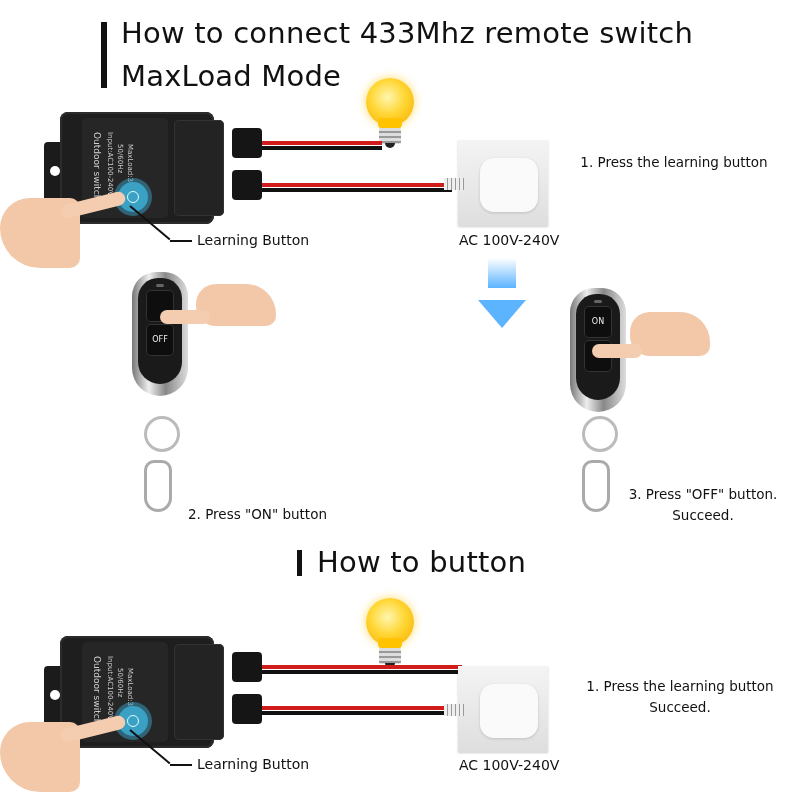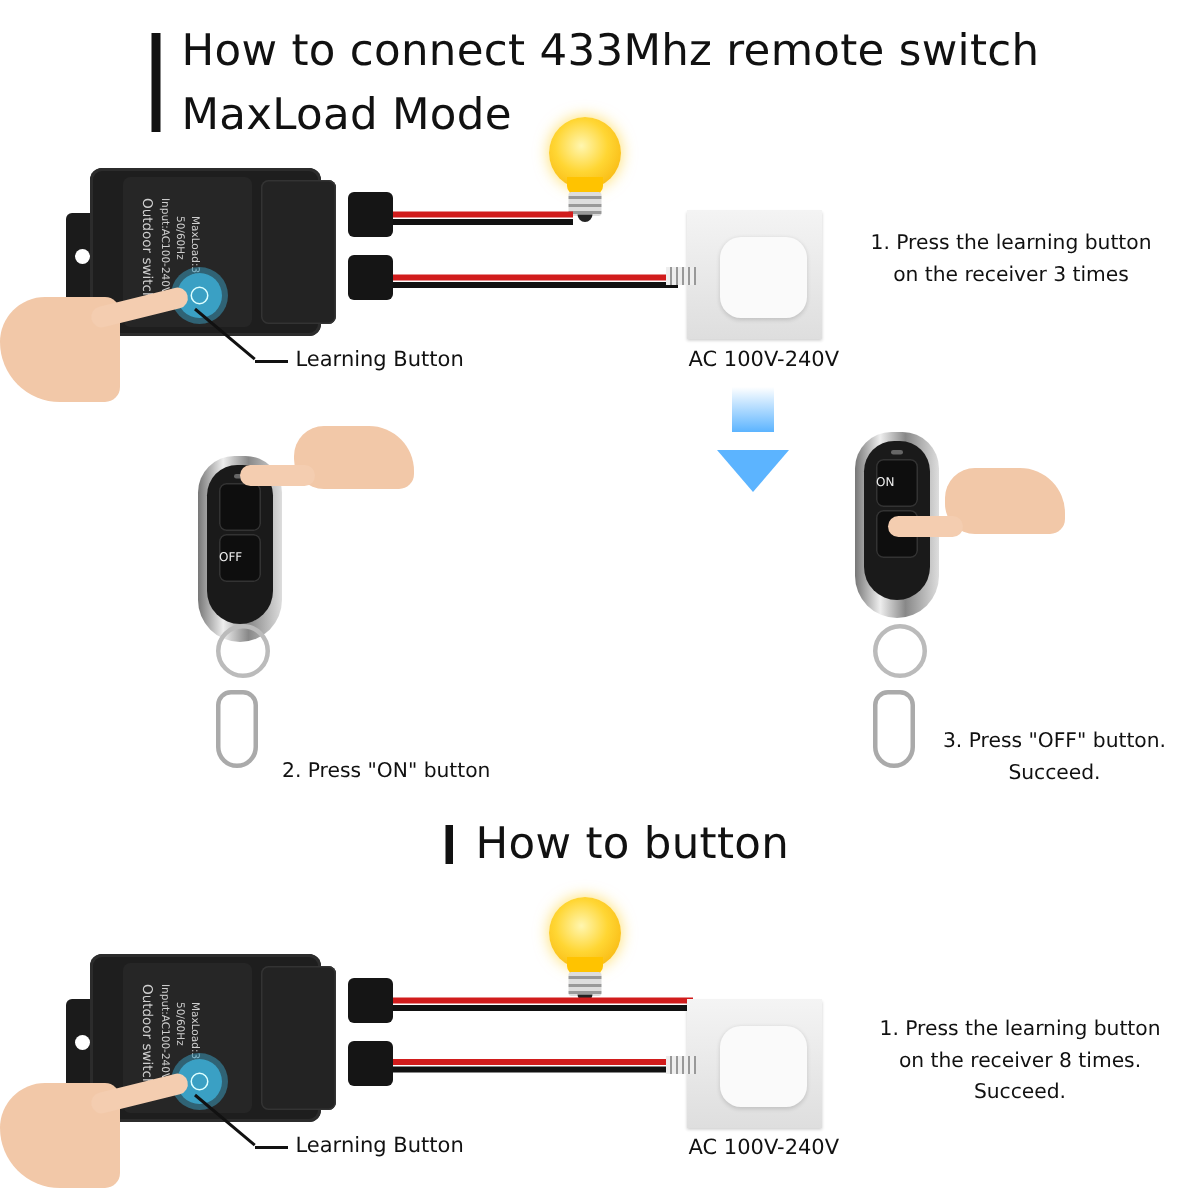--- a/index.html
+++ b/index.html
@@ -37,21 +37,21 @@
   .wallswitch .spring { position:absolute; left:-14px; top:38px; width:20px; height:12px; background:repeating-linear-gradient(90deg, #eee 0 3px, #999 3px 4px); }
 
   
   .hand { position:absolute; background:#f2c8a8; border-radius:30px 10px 10px 40px; }
   .finger { position:absolute; background:#f4cdb0; border-radius:8px; height:14px; }
 
   
   .remote { position:absolute; width:56px; height:124px; }
   .remote .shell { position:absolute; left:0; top:0; width:56px; height:124px; border-radius:26px 26px 30px 30px; background:linear-gradient(90deg,#777,#eee 30%,#888 60%,#ddd); }
   .remote .face { position:absolute; left:6px; top:6px; width:44px; height:106px; border-radius:22px 22px 24px 24px; background:#1a1a1a; }
-  .remote .btn { position:absolute; left:14px; width:28px; height:32px; background:#0e0e0e; border-radius:5px; color:#eee; font-size:8px; line-height:32px; box-shadow: inset 0 0 0 1px #333; }
+  .remote .btn { position:absolute; left:14px; width:28px; height:32px; background:#0e0e0e; border-radius:5px; color:#eee; font-size:8px; text-align:center; line-height:32px; box-shadow: inset 0 0 0 1px #333; }
   .remote .led { position:absolute; left:24px; top:12px; width:8px; height:3px; background:#666; border-radius:2px; }
   .keyring { position:absolute; width:30px; height:30px; border:3px solid #bbb; border-radius:50%; }
   .clasp { position:absolute; width:22px; height:46px; border:3px solid #aaa; border-radius:10px 10px 14px 14px; }
 
   
   .arrow-stem { position:absolute; width:28px; height:30px; background:linear-gradient(rgba(88,176,255,0), #5cb4ff); }
   .arrow-head { position:absolute; width:0; height:0; border-left:24px solid transparent; border-right:24px solid transparent; border-top:28px solid #5cb4ff; }
 
   .leader { position:absolute; background:#111; height:2px; transform-origin:left center; }
 </style>
@@ -97,29 +97,28 @@
 <div class="label" style="left:197px;top:232px;">Learning Button</div>
 
 <div class="wallswitch" style="left:458px;top:140px;">
   <div class="spring"></div>
     <div class="pad"></div>
 </div>
 <div class="label" style="left:459px;top:232px;">AC 100V-240V</div>
 
 <div class="caption" style="left:566px;top:152px;width:216px;">
   <div>1. Press the learning button</div>
-  <div>on the receiver 3 times</div>
 </div>
 
 <div>
   <div class="arrow-stem" style="left:488px;top:258px;"></div>
   <div class="arrow-head" style="left:478px;top:300px;"></div>
 </div>
 
-<div class="remote" style="left:132px;top:304px;">
+<div class="remote" style="left:132px;top:272px;">
   <div class="shell"></div>
     <div class="face"></div>
     <div class="led"></div>
   <div class="btn" style="top:18px;"></div>
   <div class="btn" style="top:52px;">OFF</div>
 </div>
 <div class="keyring" style="left:144px;top:416px;"></div>
 <div class="clasp" style="left:144px;top:460px;"></div>
 <div class="hand" style="left:196px;top:284px;width:80px;height:42px;border-radius:20px 30px 10px 20px;"></div>
 <div class="finger" style="left:160px;top:310px;width:50px;"></div>
@@ -179,15 +178,14 @@
 <div class="label" style="left:197px;top:756px;">Learning Button</div>
 
 <div class="wallswitch" style="left:458px;top:666px;">
   <div class="spring"></div>
     <div class="pad"></div>
 </div>
 <div class="label" style="left:459px;top:757px;">AC 100V-240V</div>
 
 <div class="caption" style="left:572px;top:676px;width:216px;">
   <div>1. Press the learning button</div>
-  <div>on the receiver 8 times.</div>
   <div>Succeed.</div>
 </div>
 
 </body></html>

